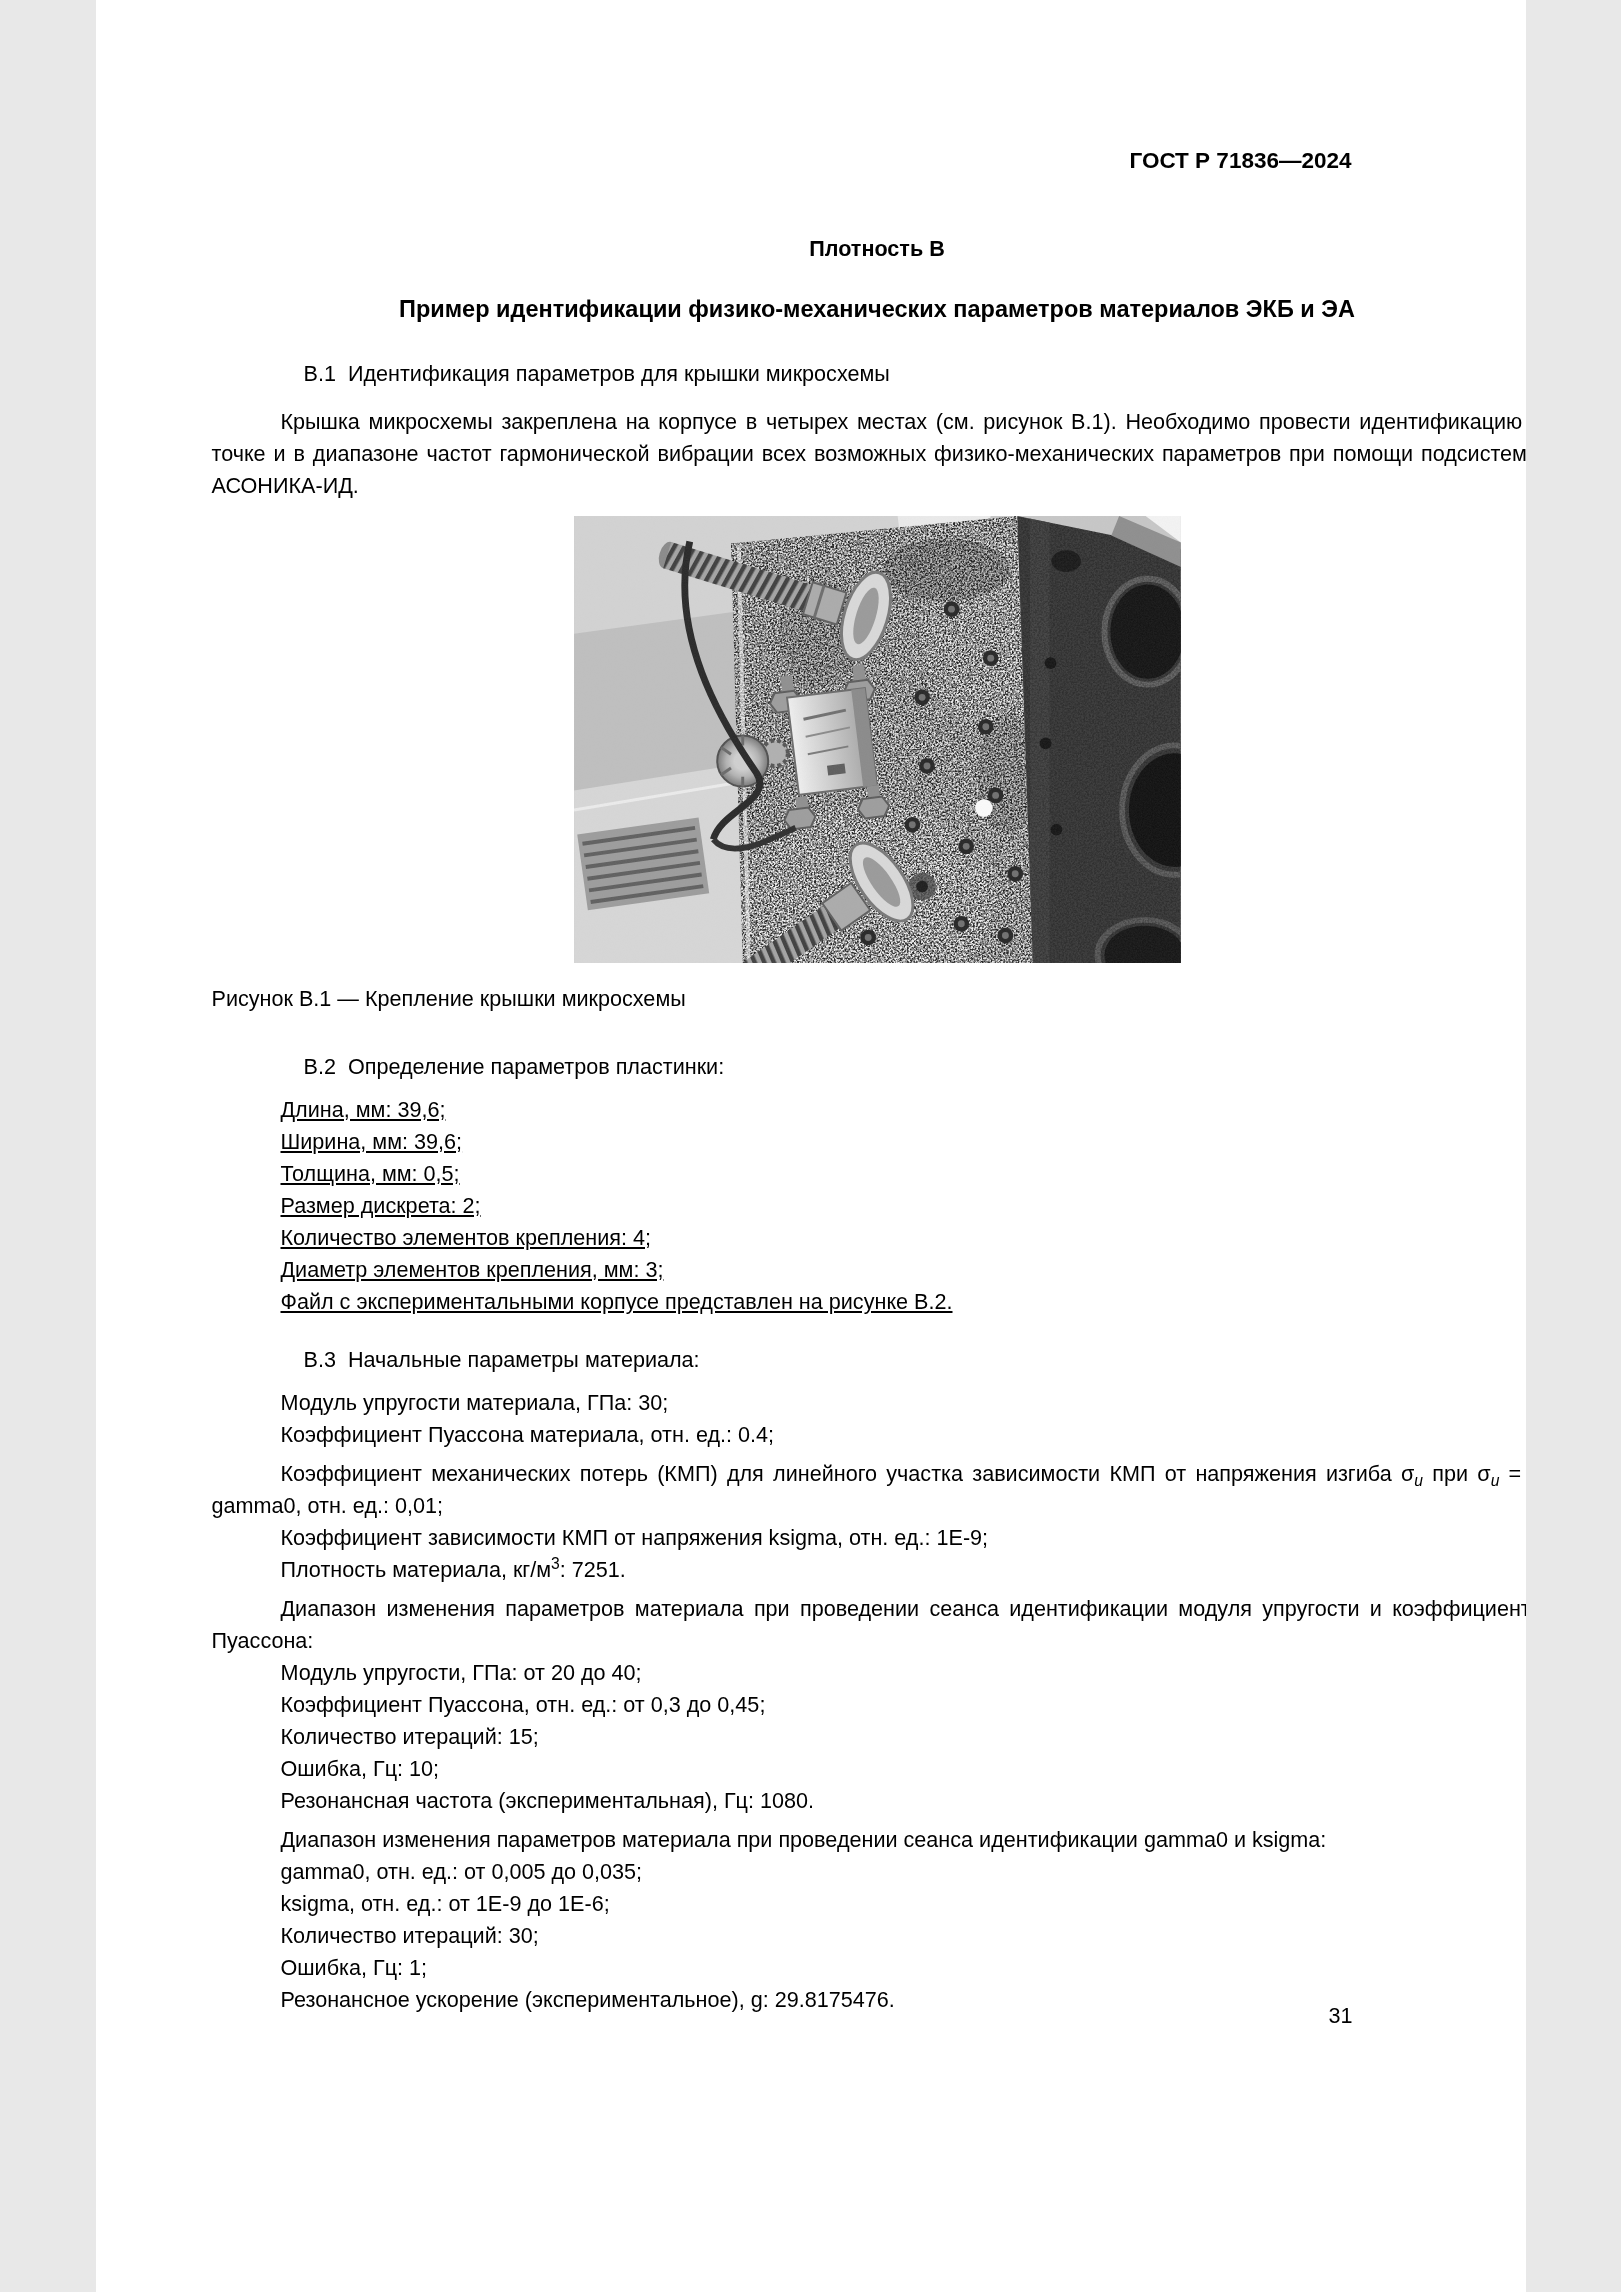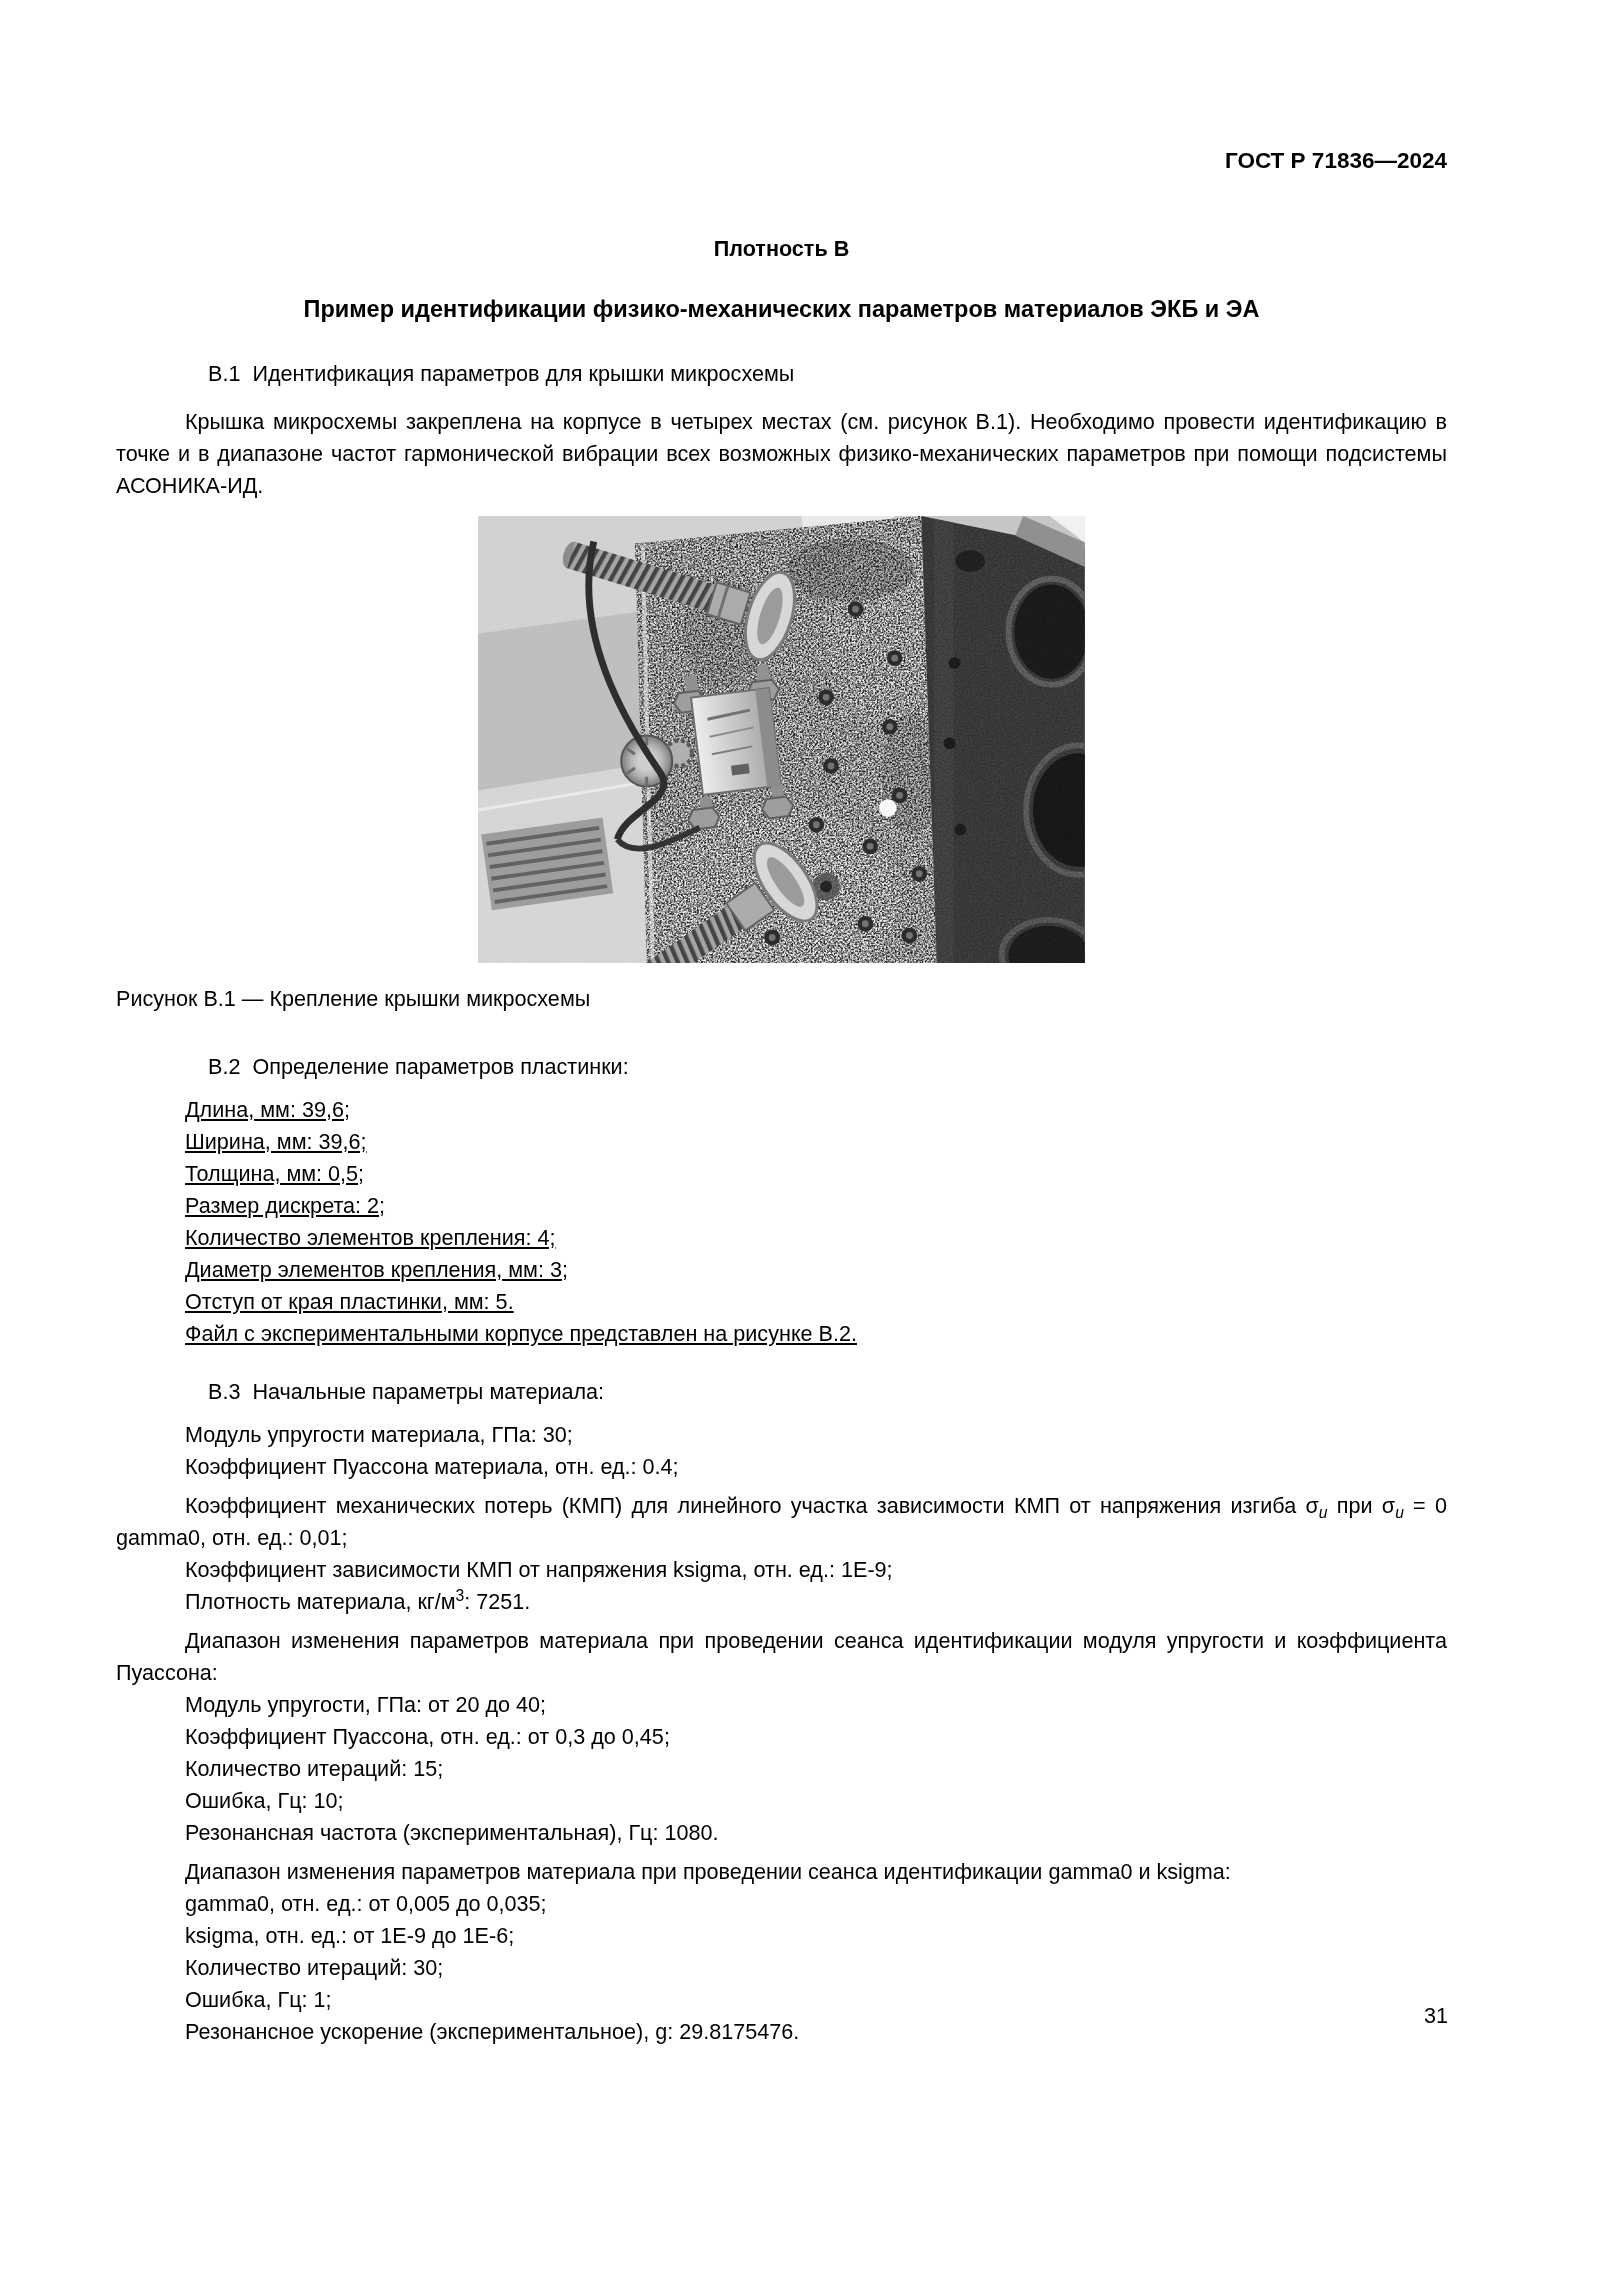--- a/index.html
+++ b/index.html
@@ -1,18 +1,18 @@
 <!DOCTYPE html>
 <html lang="ru"><head>
 <meta charset="utf-8">
 <style>
   html, body { margin: 0; padding: 0; background: #e8e8e8; }
   .page {
     position: relative;
-    width: 1621px;
+    width: 1430px;
     height: 2293px;
     margin: 0 auto;
     background: #ffffff;
     color: #000000;
     font-family: "Liberation Sans", "DejaVu Sans", sans-serif;
     font-size: 21.6px;
     line-height: 32px;
     overflow: hidden;
   }
   .doc-header {
@@ -299,21 +299,20 @@
 
     <div class="sec-heading b2">В.2&nbsp; Определение параметров пластинки:</div>
 
     <div class="plain-list">
       <div class="li">Длина, мм: 39,6;</div>
       <div class="li">Ширина, мм: 39,6;</div>
       <div class="li">Толщина, мм: 0,5;</div>
       <div class="li">Размер дискрета: 2;</div>
       <div class="li">Количество элементов крепления: 4;</div>
       <div class="li">Диаметр элементов крепления, мм: 3;</div>
-      <div class="li">Отступ от края пластинки, мм: 5.</div>
       <div class="li">Файл с экспериментальными корпусе представлен на рисунке В.2.</div>
     </div>
 
     <div class="sec-heading b3">В.3&nbsp; Начальные параметры материала:</div>
 
     <div class="b3-block">
       <div class="li">Модуль упругости материала, ГПа: 30;</div>
       <div class="li">Коэффициент Пуассона материала, отн. ед.: 0.4;</div>
       <div class="par tight"><span>Коэффициент механических потерь (КМП) для линейного участка зависимости КМП от напряжения изгиба σ</span><sub class="var">u</sub><span> при σ</span><sub class="var">u</sub><span> = 0 gamma0, отн. ед.: 0,01;</span></div>
       <div class="li">Коэффициент зависимости КМП от напряжения ksigma, отн. ед.: 1Е-9;</div>

